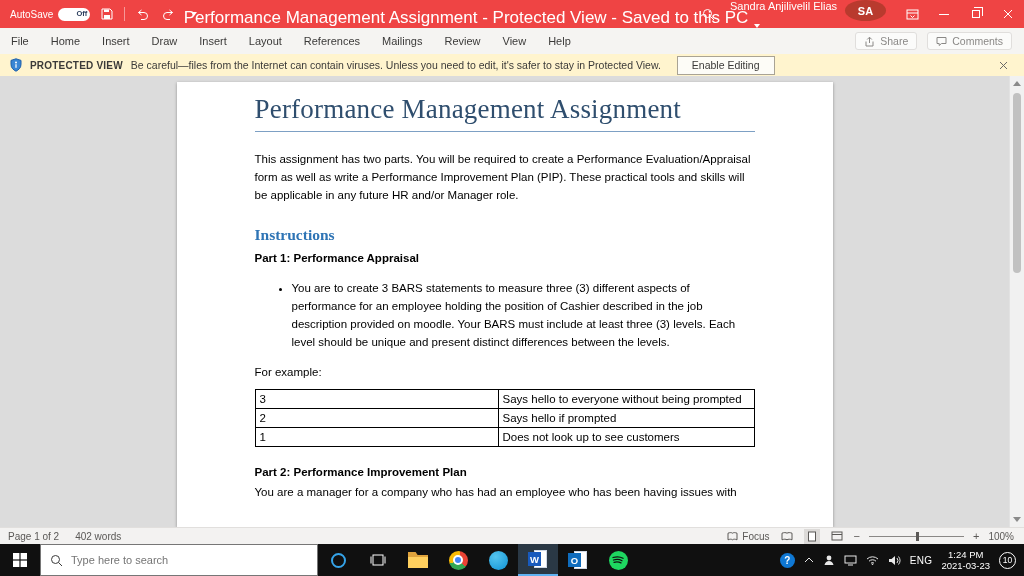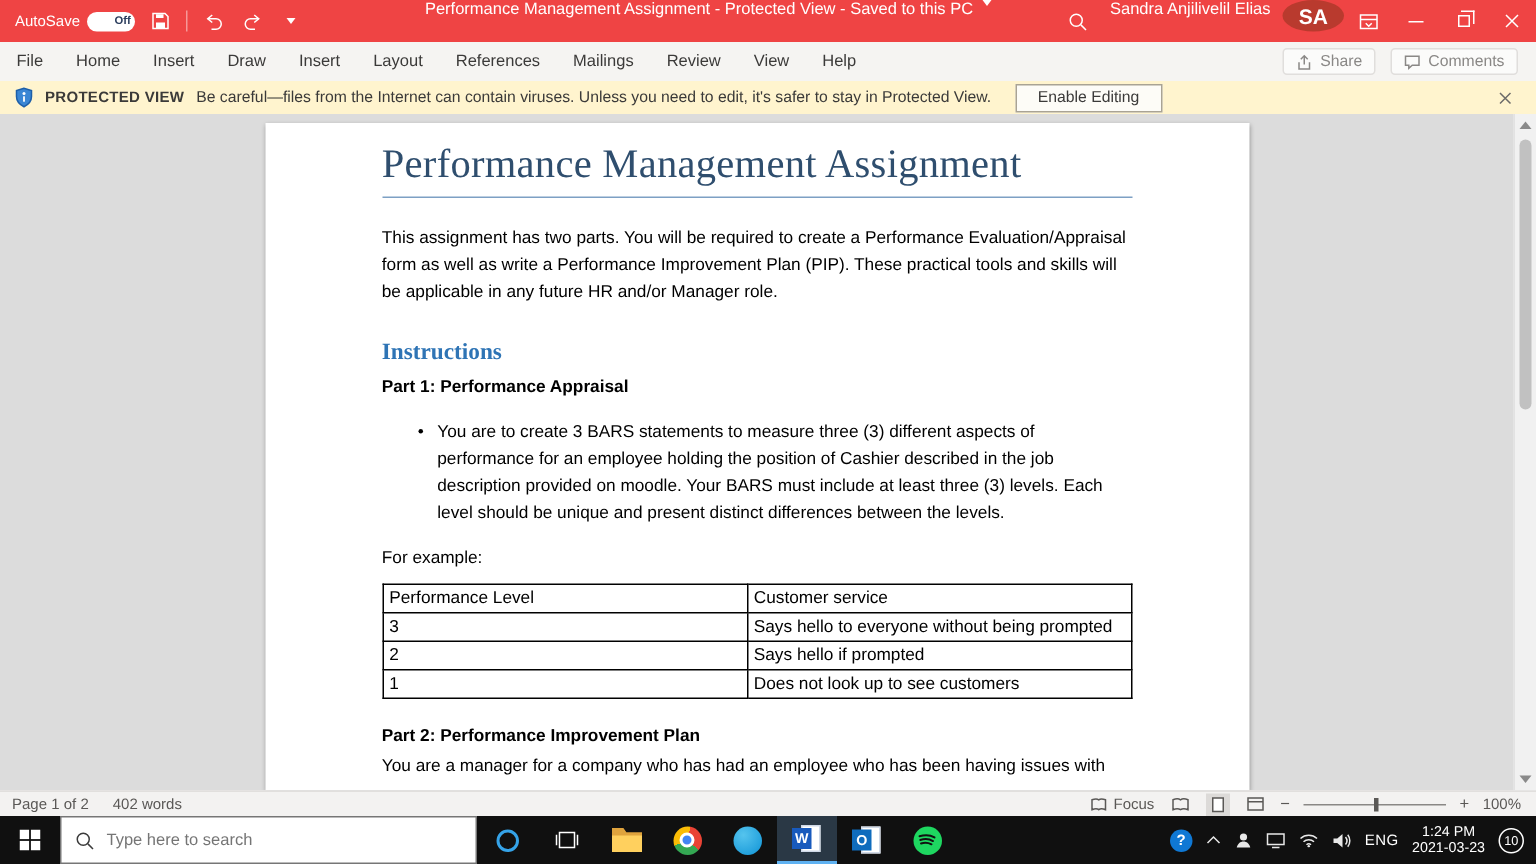--- a/index.html
+++ b/index.html
@@ -10,24 +10,24 @@
   
   .titlebar{flex:0 0 28px;height:28px;background:#ef4444;color:#fff;display:flex;align-items:center;position:relative}
   .tb-left{display:flex;align-items:center;gap:8px;padding:0 10px;z-index:2}
   .autosave{display:flex;align-items:center;gap:5px;font-size:10px}
   .toggle{width:30px;height:13px;border-radius:7px;background:#ffffff;display:flex;align-items:center;padding:0 16px;gap:2px}
   .toggle-dot{width:9px;height:9px;border-radius:50%;background:#5a6f94}
   .toggle-state{font-size:7.5px;color:#2c3e5e;font-weight:700;line-height:1}
   .tb-sep{width:1px;height:14px;background:rgba(255,255,255,.45)}
   .tb-icon{display:flex;align-items:center;justify-content:center;width:18px;height:24px}
   .chev{width:0;height:0;border-left:3.5px solid transparent;border-right:3.5px solid transparent;border-top:4px solid #fff}
-  .tb-title{position:absolute;left:170px;right:250px;top:0;height:100%;display:flex;align-items:flex-start;justify-content:center;gap:6px;font-size:11px;white-space:nowrap;z-index:1;overflow:hidden}
+  .tb-title{position:absolute;left:170px;right:250px;top:0;height:100%;display:flex;align-items:flex-end;justify-content:center;gap:6px;font-size:17px;white-space:nowrap;z-index:1;overflow:hidden}
   .tb-right{margin-left:auto;display:flex;align-items:flex-start;height:100%;z-index:2}
   .user-name{font-size:11px;margin:0 8px 0 6px}
-  .avatar{width:41px;height:21px;border-radius:50%;background:#b93a2e;display:flex;align-items:center;justify-content:center;font-size:14px;font-weight:700;}
+  .avatar{width:41px;height:21px;border-radius:50%;background:#b93a2e;display:flex;align-items:center;justify-content:center;font-size:11px;font-weight:700;margin-right:10px}
   .win-btn{width:32px;height:100%;display:flex;align-items:center;justify-content:center}
   .glyph-min{width:10px;height:1px;background:#fff;display:block}
   .glyph-restore{width:8px;height:8px;border:1px solid #fff;position:relative;display:block}
   .glyph-restore::before{content:"";position:absolute;left:1px;top:-4px;width:8px;height:8px;border-top:1px solid #fff;border-right:1px solid #fff}
 
   
   .ribbon{flex:0 0 26px;height:26px;background:#f5f4f2;display:flex;align-items:center;font-size:11px;color:#3b3a39}
   .ribbon-tab{padding:0 11px;line-height:26px}
   .ribbon-right{margin-left:auto;display:flex;align-items:center;gap:10px;padding-right:12px}
   .pill-btn{display:flex;align-items:center;gap:5px;border:1px solid #e0dedc;background:#fbfbfa;border-radius:3px;padding:2px 8px;font-size:10.5px;color:#8a8886}
@@ -229,24 +229,20 @@
         <p class="body-text intro">This assignment has two parts.  You will be required to create a Performance Evaluation/Appraisal form as well as write a Performance Improvement Plan (PIP). These practical tools and skills will be applicable in any future HR and/or Manager role.</p>
         <div class="h-instructions">Instructions</div>
         <div class="part-heading">Part 1: Performance Appraisal</div>
         <ul class="bullets">
           <li>You are to create 3 BARS statements to measure three (3) different aspects of performance for an employee holding the position of Cashier described in the job description provided on moodle.  Your BARS must include at least three (3) levels.  Each level should be unique and present distinct differences between the levels.</li>
         </ul>
         <p class="body-text for-example">For example:</p>
         <table class="bars">
           <tbody>
             <tr>
-              <td>Performance Level</td>
-              <td>Customer service</td>
-            </tr>
-            <tr>
               <td>3</td>
               <td>Says hello to everyone without being prompted</td>
             </tr>
             <tr>
               <td>2</td>
               <td>Says hello if prompted</td>
             </tr>
             <tr>
               <td>1</td>
               <td>Does not look up to see customers</td>

